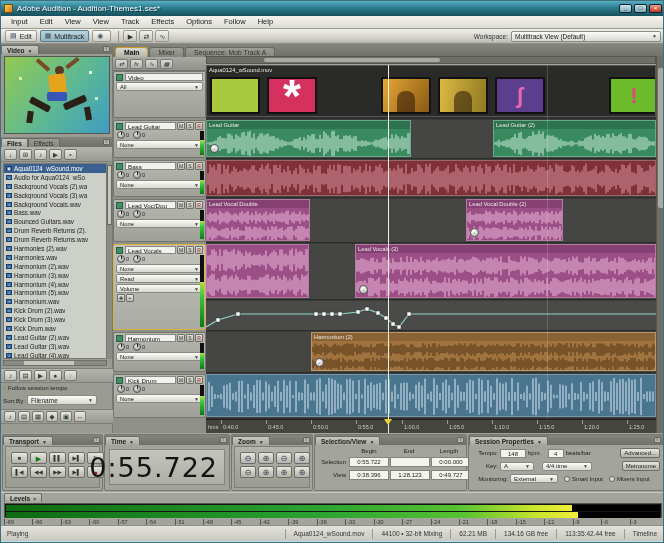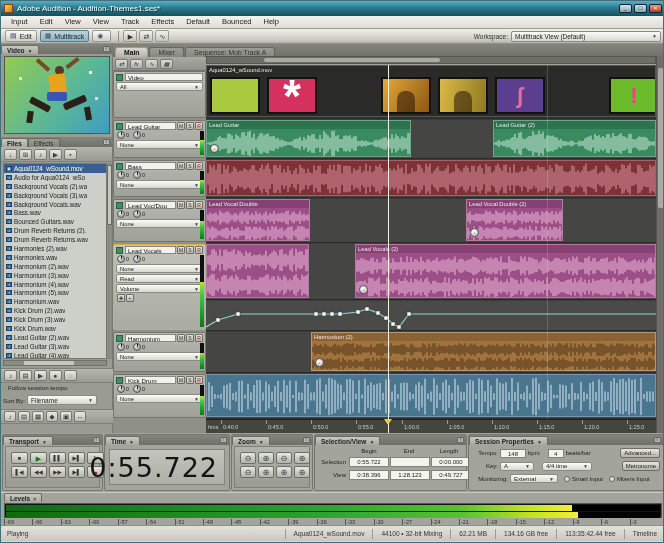--- a/index.html
+++ b/index.html
@@ -149,22 +149,22 @@
     <div class="winbtn close">×</div>
   </div>
 
   <div id="menubar" class="abs">
       <span class="menu-item">Input</span>
       <span class="menu-item">Edit</span>
       <span class="menu-item">View</span>
       <span class="menu-item">View</span>
       <span class="menu-item">Track</span>
       <span class="menu-item">Effects</span>
-      <span class="menu-item">Default</span>
-      <span class="menu-item">Bounced</span>
+      <span class="menu-item">Options</span>
+      <span class="menu-item">Follow</span>
       <span class="menu-item">Help</span>
     </div>
 
   <div id="toolbar" class="abs">
     <span id="tb-buttons" style="display:flex;align-items:center;">
         <span class="tb-btn">
           <span class="g">▤</span>
           <span>Edit</span>
         </span>
         <span class="tb-btn active">

